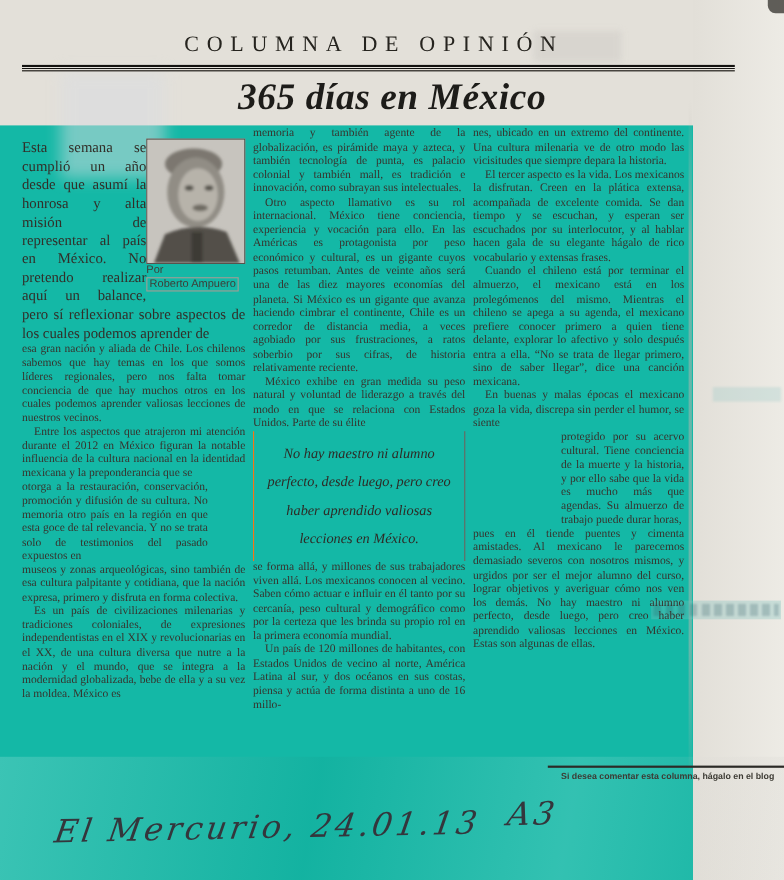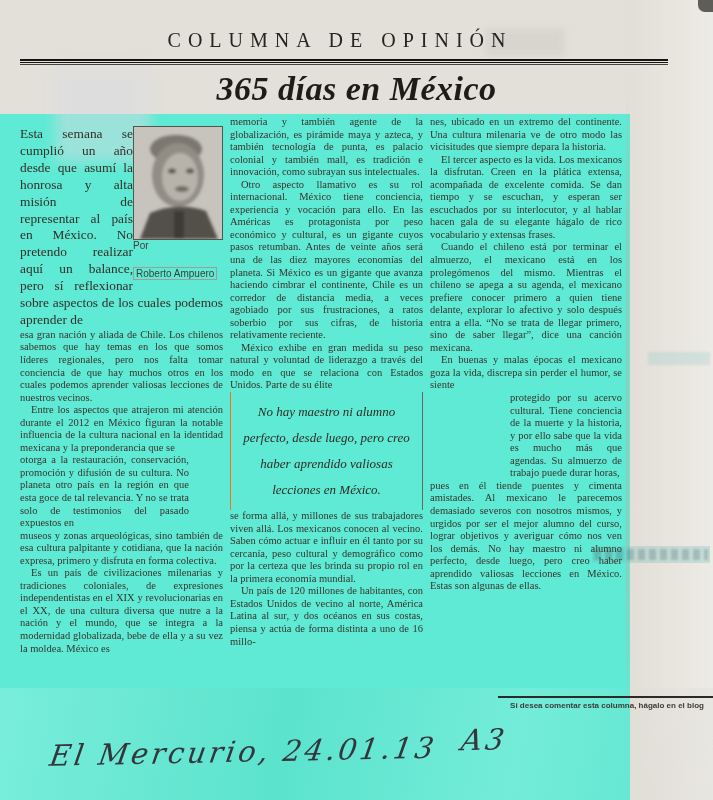--- a/index.html
+++ b/index.html
@@ -1,18 +1,18 @@
 <!DOCTYPE html>
 <html><head>
 <meta charset="utf-8">
 <style>
   html,body{margin:0;padding:0;}
   .page{
     position:relative; width:713px; height:800px; overflow:hidden;
-    background:#5eead4;
+    background:#14b8a6;
     font-family:"Liberation Serif", serif;
   }
   
   .tone-top{position:absolute;left:0;top:0;width:713px;height:114px;background:#e3e0d9;}
   .right-margin{position:absolute;left:630px;top:0;width:83px;height:800px;
     background:linear-gradient(90deg,#e2dfd8,#edebe5);}
   .crease{position:absolute;left:626px;top:90px;width:3px;height:620px;opacity:.5;
     background:linear-gradient(rgba(0,0,0,0),#b9b5ae 20%,#b9b5ae 80%,rgba(0,0,0,0));}
   .wrinkle{position:absolute;left:0;top:688px;width:713px;height:112px;opacity:.6;
     background:linear-gradient(100deg,rgba(255,255,255,.28),rgba(0,0,0,.05) 40%,rgba(255,255,255,.22) 72%,rgba(0,0,0,.04));}
@@ -44,21 +44,21 @@
   .ind{text-indent:11px;}
   .lede{font-size:13.4px;line-height:16.9px;color:#322f29;}
   .narrow-r{padding-right:34px;}
   .narrow-l{padding-left:80px;}
 
   
   .photo-wrap{float:right;width:90px;margin:2px 0 3px 7px;}
   .photo{width:88px;height:112px;border:1px solid #56534d;display:block;background:#c9c6c0;}
   .caption{font-family:"Liberation Sans", sans-serif;font-size:10px;line-height:11px;
     color:#3f3d37;margin-top:3px;text-align:left;}
-  .caption-name{border:1px solid #a29d94;padding:0 2px;display:inline-block;margin-top:16px;}
+  .caption-name{border:1px solid #a29d94;padding:0 2px;display:inline-block;margin-top:1px;}
 
   
   .pull-quote{font-size:13px;font-style:italic;text-align:center;line-height:26px;
     margin:8px -77px 6px -8px;padding:7px 10px;color:#2e2b26;
     border-left:1px solid #f97316;border-right:1px solid #6a675f;}
 
   
   .footer-note{position:absolute;left:498px;top:696px;width:218px;
     border-top:2px solid #2b2a26;padding-top:3px;text-align:center;
     font-family:"Liberation Sans", sans-serif;font-size:8px;font-weight:bold;color:#3d3b34;}
@@ -109,21 +109,21 @@
         </g>
       </svg>
       <div class="caption">
         <div>Por</div>
         <span class="caption-name">Roberto Ampuero</span>
       </div>
     </div>
     <div class="lede">Esta semana se cumplió un año desde que asumí la honrosa y alta misión de representar al país en México. No pretendo realizar aquí un balance, pero sí reflexionar sobre aspectos de los cuales podemos aprender de</div>
     <div>esa gran nación y aliada de Chile. Los chilenos sabemos que hay temas en los que somos líderes regionales, pero nos falta tomar conciencia de que hay muchos otros en los cuales podemos aprender valiosas lecciones de nuestros vecinos.</div>
     <div class="ind">Entre los aspectos que atrajeron mi atención durante el 2012 en México figuran la notable influencia de la cultura nacional en la identidad mexicana y la preponderancia que se</div>
-    <div class="narrow-r">otorga a la restauración, conservación, promoción y difusión de su cultura. No planeta otro país en la región en que esta goce de tal relevancia. Y no se trata solo de testimonios del pasado expuestos en</div>
+    <div class="narrow-r">otorga a la restauración, conservación, promoción y difusión de su cultura. No memoria otro país en la región en que esta goce de tal relevancia. Y no se trata solo de testimonios del pasado expuestos en</div>
     <div>museos y zonas arqueológicas, sino también de esa cultura palpitante y cotidiana, que la nación expresa, primero y disfruta en forma colectiva.</div>
     <div class="ind">Es un país de civilizaciones milenarias y tradiciones coloniales, de expresiones independentistas en el XIX y revolucionarias en el XX, de una cultura diversa que nutre a la nación y el mundo, que se integra a la modernidad globalizada, bebe de ella y a su vez la moldea. México es</div>
   </div>
 
   <div class="col col2">
     <div>memoria y también agente de la globalización, es pirámide maya y azteca, y también tecnología de punta, es palacio colonial y también mall, es tradición e innovación, como subrayan sus intelectuales.</div>
     <div class="ind">Otro aspecto llamativo es su rol internacional. México tiene conciencia, experiencia y vocación para ello. En las Américas es protagonista por peso económico y cultural, es un gigante cuyos pasos retumban. Antes de veinte años será una de las diez mayores economías del planeta. Si México es un gigante que avanza haciendo cimbrar el continente, Chile es un corredor de distancia media, a veces agobiado por sus frustraciones, a ratos soberbio por sus cifras, de historia relativamente reciente.</div>
     <div class="ind">México exhibe en gran medida su peso natural y voluntad de liderazgo a través del modo en que se relaciona con Estados Unidos. Parte de su élite</div>
     <div class="pull-quote">No hay maestro ni alumno perfecto, desde luego, pero creo haber aprendido valiosas lecciones en México.</div>
     <div>se forma allá, y millones de sus trabajadores viven allá. Los mexicanos conocen al vecino. Saben cómo actuar e influir en él tanto por su cercanía, peso cultural y demográfico como por la certeza que les brinda su propio rol en la primera economía mundial.</div>

